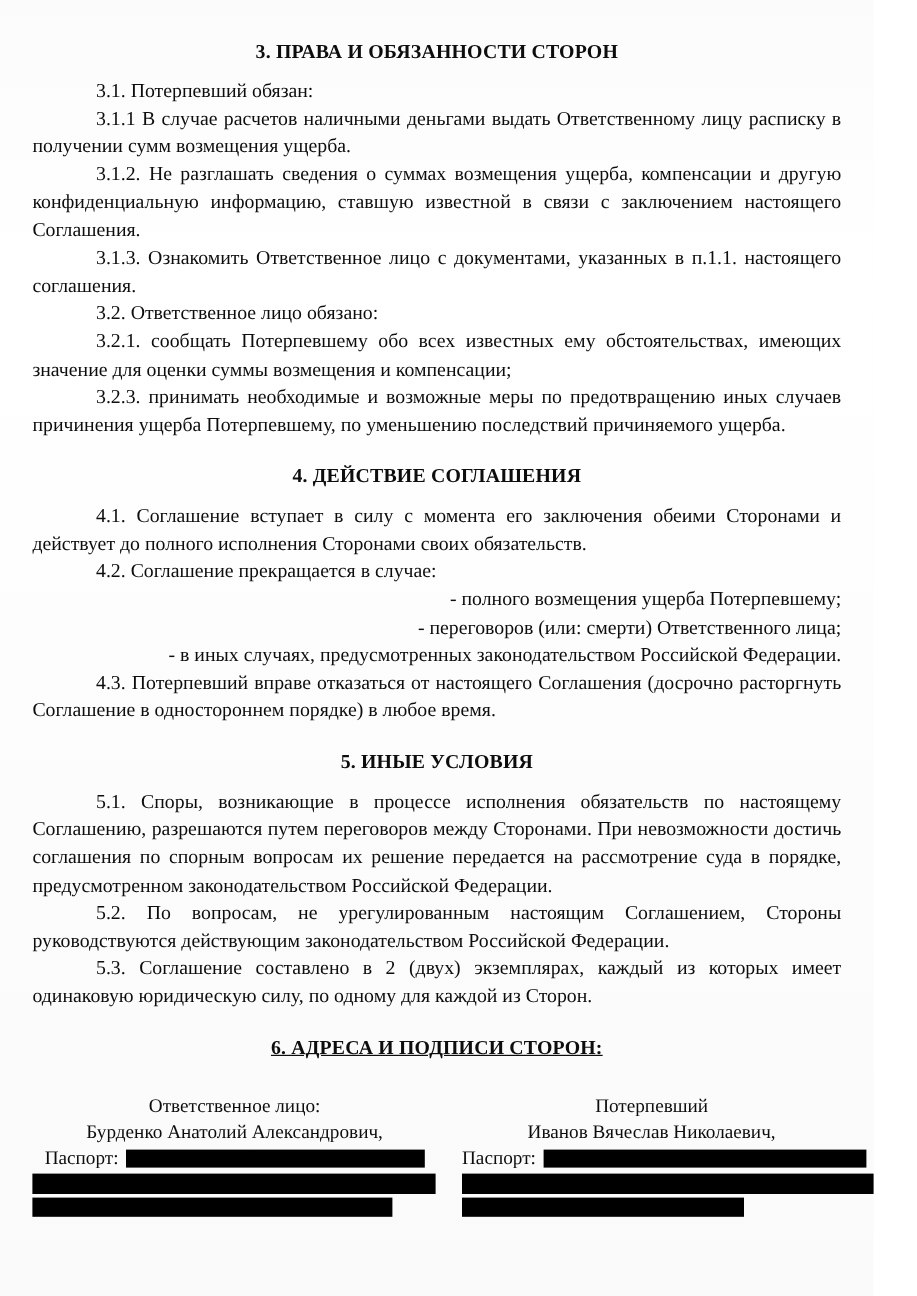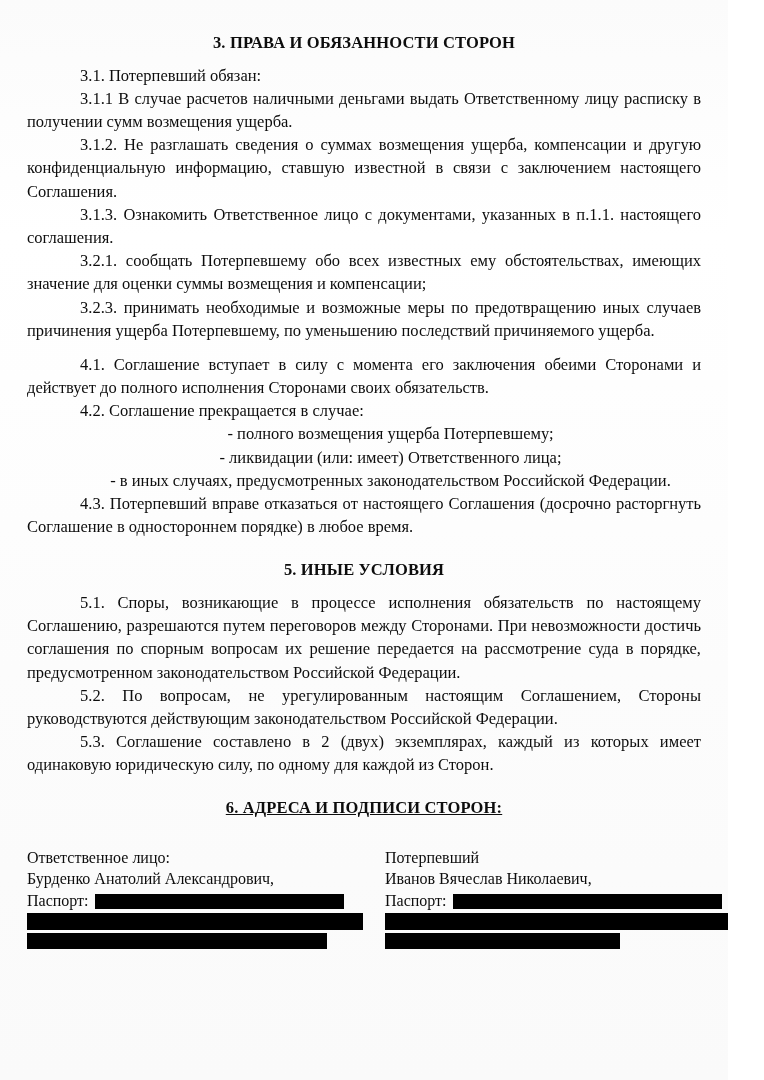--- a/index.html
+++ b/index.html
@@ -49,21 +49,21 @@
     font-size: 16.5px;
     line-height: 1.405;
     text-align: justify;
     text-indent: 53px;
     hyphens: none;
   }
   p.bullet {
     margin: 0;
     font-size: 16.5px;
     line-height: 1.405;
-    text-align: center;
+    text-align: right;
     text-indent: 53px;
   }
   .gap-sm { height: 11px; }
 
   
   .sign-block {
     position: relative;
     margin-top: 29px;
     display: flex;
     gap: 0;
@@ -71,20 +71,21 @@
   .sign-col {
     width: 50%;
     box-sizing: border-box;
     position: relative;
   }
   .sign-col.right { padding-left: 21px; }
   .sign-line {
     font-size: 16px;
     line-height: 1.33;
     white-space: nowrap;
+    text-align: center;
   }
   .redact {
     background: #000000;
     display: block;
   }
   .redact-inline {
     background: #000000;
     display: inline-block;
     vertical-align: middle;
     height: 15px;
@@ -98,28 +99,30 @@
 
 <div class="page">
   <div class="content">
 
     <h2 class="heading h-sec3">3. ПРАВА И ОБЯЗАННОСТИ СТОРОН</h2>
     <div class="gap-sm"></div>
     <p class="para">3.1. Потерпевший обязан:</p>
     <p class="para">3.1.1 В случае расчетов наличными деньгами выдать Ответственному лицу расписку в получении сумм возмещения ущерба.</p>
     <p class="para">3.1.2. Не разглашать сведения о суммах возмещения ущерба, компенсации и другую конфиденциальную информацию, ставшую известной в связи с заключением настоящего Соглашения.</p>
     <p class="para">3.1.3. Ознакомить Ответственное лицо с документами, указанных в п.1.1. настоящего соглашения.</p>
+    <p class="para">3.2. Ответственное лицо обязано:</p>
     <p class="para">3.2.1. сообщать Потерпевшему обо всех известных ему обстоятельствах, имеющих значение для оценки суммы возмещения и компенсации;</p>
     <p class="para">3.2.3. принимать необходимые и возможные меры по предотвращению иных случаев причинения ущерба Потерпевшему, по уменьшению последствий причиняемого ущерба.</p>
 
+    <h2 class="heading h-sec4">4. ДЕЙСТВИЕ СОГЛАШЕНИЯ</h2>
     <div class="gap-sm"></div>
     <p class="para">4.1. Соглашение вступает в силу с момента его заключения обеими Сторонами и действует до полного исполнения Сторонами своих обязательств.</p>
     <p class="para">4.2. Соглашение прекращается в случае:</p>
     <p class="bullet">- полного возмещения ущерба Потерпевшему;</p>
-    <p class="bullet">- ликвидации (или: имеет) Ответственного лица;</p>
+    <p class="bullet">- переговоров (или: смерти) Ответственного лица;</p>
     <p class="bullet">- в иных случаях, предусмотренных законодательством Российской Федерации.</p>
     <p class="para">4.3. Потерпевший вправе отказаться от настоящего Соглашения (досрочно расторгнуть Соглашение в одностороннем порядке) в любое время.</p>
 
     <h2 class="heading h-sec5">5. ИНЫЕ УСЛОВИЯ</h2>
     <div class="gap-sm"></div>
     <p class="para">5.1. Споры, возникающие в процессе исполнения обязательств по настоящему Соглашению, разрешаются путем переговоров между Сторонами. При невозможности достичь соглашения по спорным вопросам их решение передается на рассмотрение суда в порядке, предусмотренном законодательством Российской Федерации.</p>
     <p class="para">5.2. По вопросам, не урегулированным настоящим Соглашением, Стороны руководствуются действующим законодательством Российской Федерации.</p>
     <p class="para">5.3. Соглашение составлено в 2 (двух) экземплярах, каждый из которых имеет одинаковую юридическую силу, по одному для каждой из Сторон.</p>
 
     <h2 class="heading h-sec6">6. АДРЕСА И ПОДПИСИ СТОРОН:</h2>

